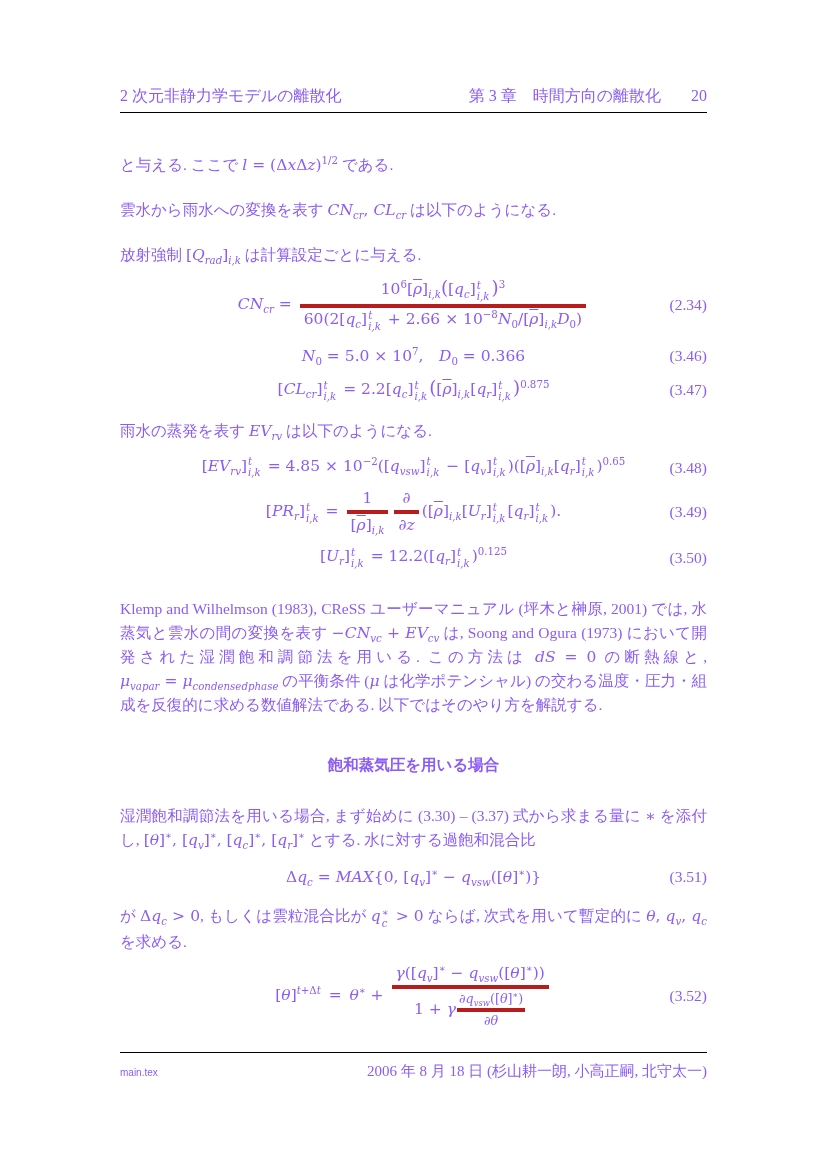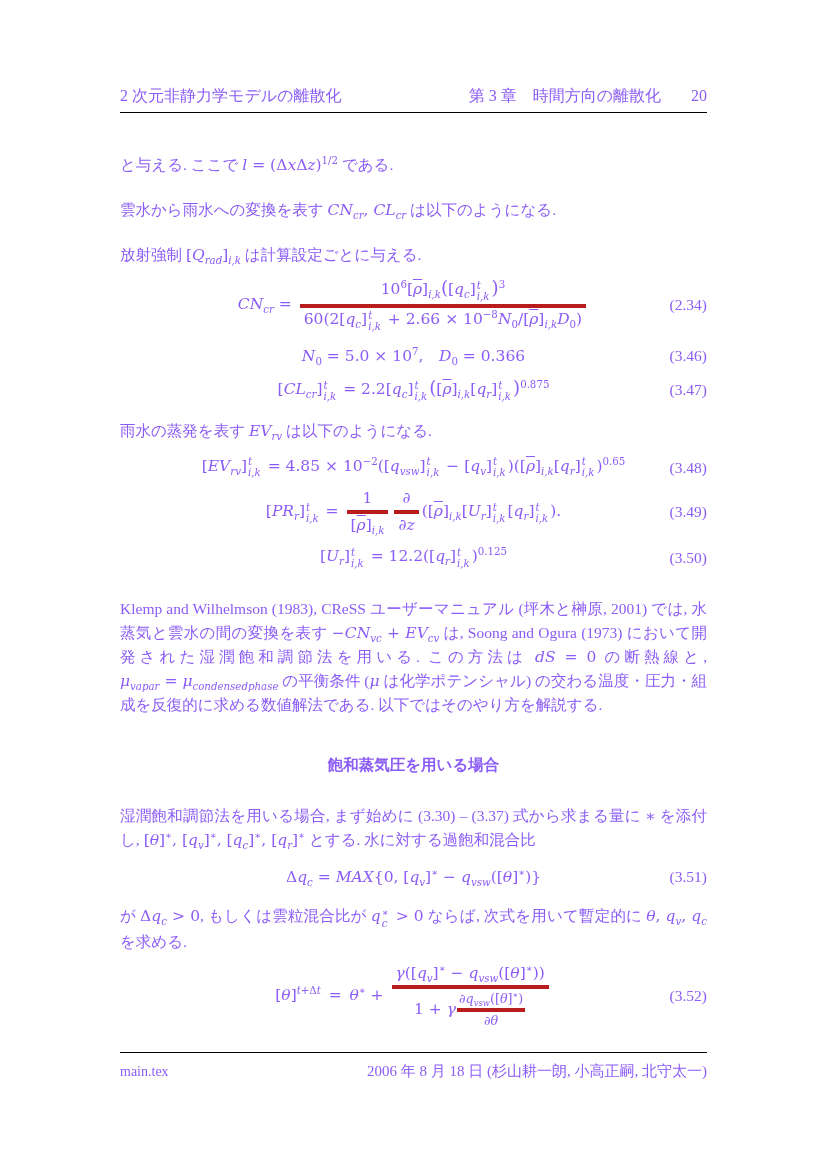--- a/index.html
+++ b/index.html
@@ -74,21 +74,21 @@
   .mt-e350 { margin-top:10px; }
   .mt-para-sec { margin-top:26px; }
   .mt-p-sat { margin-top:28px; }
   .mt-e351 { margin-top:12px; }
   .mt-p-cond { margin-top:14px; }
   .mt-e352 { margin-top:10px; }
   
   .pagefoot { position:absolute; left:120px; right:119px; top:1052px; }
   .footrule { border:none; border-top:1.5px solid #000; }
   .footrow { display:flex; justify-content:space-between; align-items:baseline; margin-top:9px; font-size:15px; }
-  .foot-file { font-family:Liberation Serif, serif; font-size:14px; }
+  .foot-file { font-family:Liberation Sans, sans-serif; font-size:10px; }
 </style>
 </head>
 <body>
 
 <div class="page">
   <div class="content">
 
     <div class="pagehead">
       <span>2 次元非静力学モデルの離散化</span>
       <span class="rightgrp">

